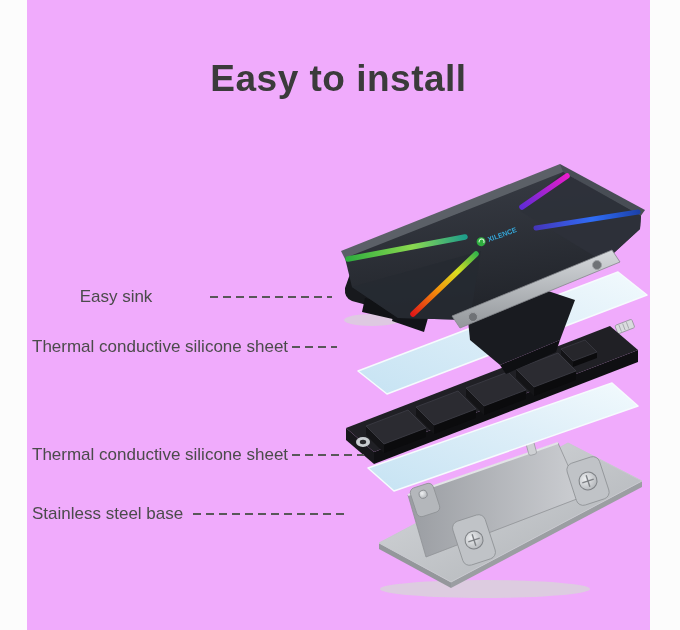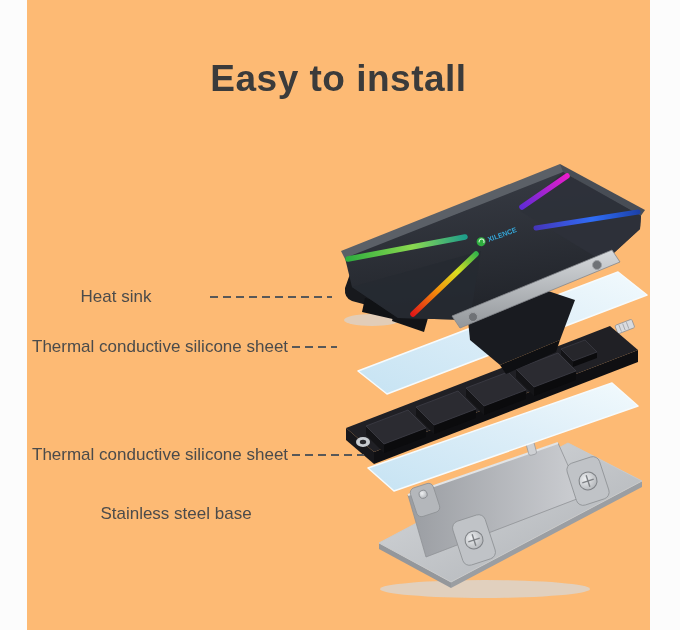--- a/index.html
+++ b/index.html
@@ -1,18 +1,18 @@
 <!DOCTYPE html>
 <html><head>
 <meta charset="utf-8">
 <style>
   html,body{margin:0;padding:0;}
   body{font-family:"Liberation Sans", sans-serif;}
   .stage{
-    position:relative;width:680px;height:630px;background:#fdba74;overflow:hidden;
+    position:relative;width:680px;height:630px;background:#f0abfc;overflow:hidden;
   }
   .side-strip{position:absolute;top:0;bottom:0;background:#fcfcfc;}
   .side-strip.left{left:0;width:27px;}
   .side-strip.right{right:0;width:30px;}
   .title{
     position:absolute;left:27px;top:57px;width:623px;text-align:center;
     font-size:37px;font-weight:bold;letter-spacing:.5px;color:#3b3b3b;line-height:44px;
   }
   .scene{position:absolute;left:0;top:0;}
   .callout{
@@ -22,21 +22,21 @@
   .callout .txt{line-height:22px;}
   .callout .txt.centered{width:168px;text-align:center;}
   .dash{
     flex:1;height:2px;margin-left:10px;min-width:0;
     background-image:repeating-linear-gradient(to right,#585858 0,#585858 8px,transparent 8px,transparent 13px);
   }
   .co-heatsink{left:32px;top:286px;width:300px;}
   .co-sheet1{left:32px;top:336px;width:305px;}
   .co-ssd{left:32px;top:391px;width:290px;}
   .co-sheet2{left:32px;top:444px;width:332px;}
-  .co-base{left:20px;top:503px;width:312px;flex-direction:column;}
+  .co-base{left:32px;top:503px;width:312px;}
 </style>
 </head>
 <body>
 
 <div class="stage">
   <div class="side-strip left"></div>
   <div class="side-strip right"></div>
 
   <div class="title">Easy to install</div>
 
@@ -201,21 +201,21 @@
 
       <g>
         <polygon points="452,316 612,250 620,262 460,328" fill="url(#lgClip)" stroke="#84878b" stroke-width="0.8"></polygon>
         <circle cx="473" cy="317" r="4.5" fill="#6f7276" stroke="#9ea1a5" stroke-width="1"></circle>
         <circle cx="597" cy="265" r="4.5" fill="#6f7276" stroke="#9ea1a5" stroke-width="1"></circle>
       </g>
     </g>
   </svg>
 
   <div class="callout co-heatsink">
-    <span class="txt centered">Heat sink</span>
+    <span class="txt centered">Easy sink</span>
     <span class="dash"></span>
   </div>
 
   <div class="callout co-sheet1">
     <span class="txt">Thermal conductive silicone sheet</span>
     <span class="dash" style="margin-left:4px;"></span>
   </div>
 
 
   <div class="callout co-sheet2">

